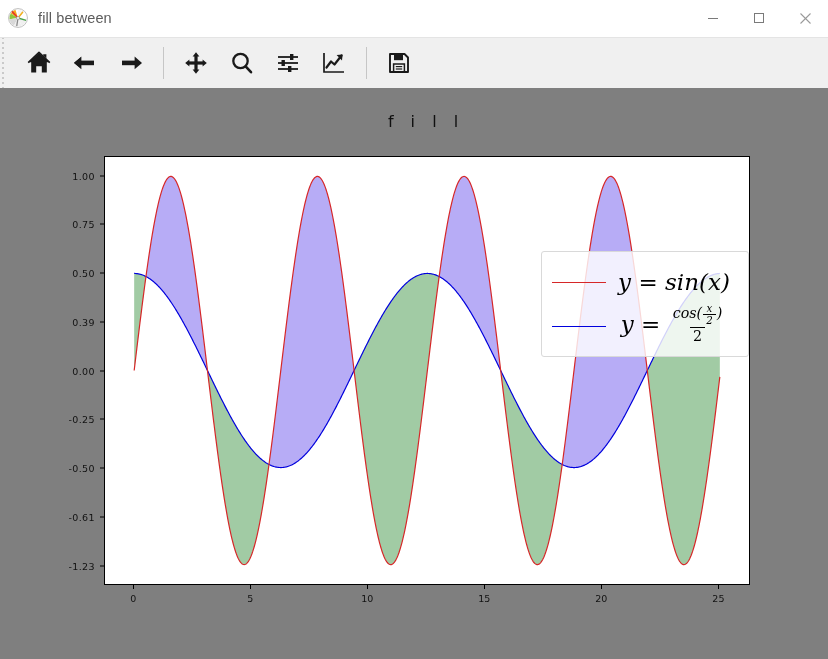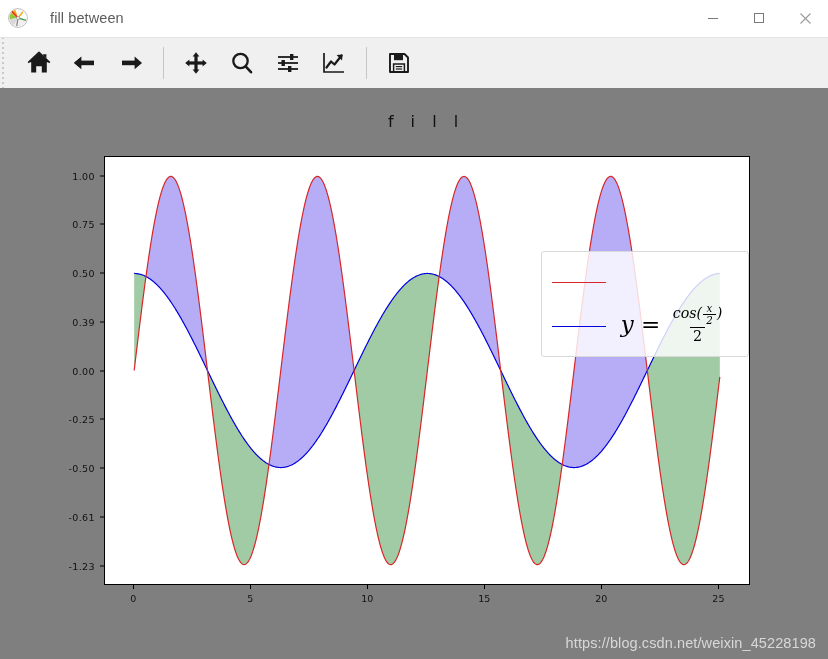--- a/index.html
+++ b/index.html
@@ -19,21 +19,20 @@
 
   
   .titlebar {
     height: 36px;
     min-height: 36px;
     background: #ffffff;
     display: flex;
     align-items: center;
     border-bottom: 1px solid #ffffff;
     position: relative;
-    gap: 12px;
   }
   .app-icon {
     width: 22px; height: 22px;
     margin-left: 7px; margin-right: 9px;
     flex: 0 0 auto;
   }
   .title-text {
     font-size: 14.5px;
     color: #5c5c5c;
     letter-spacing: 0.1px;
@@ -434,33 +433,35 @@
               <path d="M544.29 217.07 L544.94 222.51 L545.59 227.94 L546.24 233.36 L546.90 238.76 L547.55 244.15 L548.20 249.51 L548.86 254.85 L549.51 260.15 L550.16 265.42 L550.81 270.65 L551.47 275.83 L552.12 280.97 L552.77 286.06 L553.42 291.09 L554.08 296.06 L554.73 300.97 L555.38 305.81 L556.04 310.58 L556.69 315.27 L557.34 319.89 L557.99 324.42 L558.65 328.87 L559.30 333.23 L559.95 337.50 L560.61 341.67 L561.26 345.74 L561.91 349.71 L562.56 353.58 L563.22 357.33 L563.87 360.98 L564.52 364.51 L565.17 367.93 L565.83 371.23 L566.48 374.40 L567.13 377.45 L567.79 380.37 L568.44 383.17 L569.09 385.83 L569.74 388.36 L570.40 390.76 L571.05 393.01 L571.70 395.13 L572.35 397.11 L573.01 398.95 L573.66 400.64 L574.31 402.19 L574.97 403.59 L575.62 404.84 L576.27 405.95 L576.92 406.91 L577.58 407.72 L578.23 408.38 L578.88 408.88 L579.54 409.24 L580.19 409.45 L580.84 409.50 L581.49 409.40 L582.15 409.15 L582.80 408.75 L583.45 408.20 L584.10 407.49 L584.76 406.64 L585.41 405.64 L586.06 404.49 L586.72 403.19 L587.37 401.74 L588.02 400.15 L588.67 398.41 L589.33 396.53 L589.98 394.51 L590.63 392.35 L591.29 390.05 L591.94 387.62 L592.59 385.05 L593.24 382.35 L593.90 379.51 L594.55 376.55 L595.20 373.46 L595.85 370.25 L596.51 366.92 L597.16 363.47 L597.81 359.90 L598.47 356.22 L599.12 352.43 L599.77 348.54 L600.42 344.53 L601.08 340.43 L601.73 336.23 L602.38 331.94 L603.03 327.55 L603.69 323.07 L604.34 318.52 L604.99 313.88 L605.65 309.16 L606.30 304.37 L606.95 299.51 L607.60 294.58 L608.26 289.59 L608.91 284.54 L609.56 279.44 L610.22 274.29 L610.87 269.09 L611.52 263.85 L612.17 258.57 L612.83 253.25 L613.48 247.91 L614.13 242.54 L614.78 237.15 L615.44 231.74 L616.09 226.32 L616.74 220.88 L616.74 117.01 L616.09 117.04 L615.44 117.10 L614.78 117.17 L614.13 117.25 L613.48 117.36 L612.83 117.49 L612.17 117.63 L611.52 117.80 L610.87 117.98 L610.22 118.18 L609.56 118.40 L608.91 118.64 L608.26 118.90 L607.60 119.17 L606.95 119.47 L606.30 119.78 L605.65 120.11 L604.99 120.46 L604.34 120.83 L603.69 121.22 L603.03 121.62 L602.38 122.05 L601.73 122.49 L601.08 122.95 L600.42 123.42 L599.77 123.92 L599.12 124.43 L598.47 124.96 L597.81 125.50 L597.16 126.07 L596.51 126.65 L595.85 127.25 L595.20 127.86 L594.55 128.49 L593.90 129.14 L593.24 129.81 L592.59 130.49 L591.94 131.19 L591.29 131.90 L590.63 132.63 L589.98 133.38 L589.33 134.14 L588.67 134.92 L588.02 135.71 L587.37 136.52 L586.72 137.35 L586.06 138.18 L585.41 139.04 L584.76 139.91 L584.10 140.79 L583.45 141.69 L582.80 142.60 L582.15 143.52 L581.49 144.46 L580.84 145.41 L580.19 146.38 L579.54 147.36 L578.88 148.35 L578.23 149.36 L577.58 150.37 L576.92 151.40 L576.27 152.45 L575.62 153.50 L574.97 154.57 L574.31 155.65 L573.66 156.74 L573.01 157.84 L572.35 158.95 L571.70 160.07 L571.05 161.21 L570.40 162.35 L569.74 163.50 L569.09 164.67 L568.44 165.84 L567.79 167.02 L567.13 168.21 L566.48 169.42 L565.83 170.63 L565.17 171.84 L564.52 173.07 L563.87 174.31 L563.22 175.55 L562.56 176.80 L561.91 178.06 L561.26 179.32 L560.61 180.59 L559.95 181.87 L559.30 183.15 L558.65 184.44 L557.99 185.74 L557.34 187.04 L556.69 188.35 L556.04 189.66 L555.38 190.98 L554.73 192.30 L554.08 193.63 L553.42 194.96 L552.77 196.29 L552.12 197.63 L551.47 198.97 L550.81 200.31 L550.16 201.66 L549.51 203.01 L548.86 204.36 L548.20 205.71 L547.55 207.07 L546.90 208.42 L546.24 209.78 L545.59 211.14 L544.94 212.50 L544.29 213.86 Z" fill="#2e8b35" fill-opacity="0.45"></path>
             </g>
           <path id="curve-blue" fill="none" d="M29.26 117.00 L29.91 117.01 L30.56 117.04 L31.22 117.09 L31.87 117.15 L32.52 117.24 L33.17 117.34 L33.83 117.46 L34.48 117.61 L35.13 117.77 L35.78 117.95 L36.44 118.14 L37.09 118.36 L37.74 118.60 L38.40 118.85 L39.05 119.13 L39.70 119.42 L40.35 119.73 L41.01 120.06 L41.66 120.40 L42.31 120.77 L42.97 121.15 L43.62 121.55 L44.27 121.97 L44.92 122.41 L45.58 122.86 L46.23 123.34 L46.88 123.83 L47.53 124.34 L48.19 124.86 L48.84 125.41 L49.49 125.97 L50.15 126.55 L50.80 127.14 L51.45 127.75 L52.10 128.38 L52.76 129.03 L53.41 129.69 L54.06 130.37 L54.71 131.07 L55.37 131.78 L56.02 132.51 L56.67 133.25 L57.33 134.01 L57.98 134.78 L58.63 135.57 L59.28 136.38 L59.94 137.20 L60.59 138.04 L61.24 138.89 L61.90 139.75 L62.55 140.63 L63.20 141.53 L63.85 142.44 L64.51 143.36 L65.16 144.30 L65.81 145.25 L66.46 146.21 L67.12 147.19 L67.77 148.18 L68.42 149.18 L69.08 150.20 L69.73 151.22 L70.38 152.27 L71.03 153.32 L71.69 154.38 L72.34 155.46 L72.99 156.55 L73.65 157.64 L74.30 158.75 L74.95 159.88 L75.60 161.01 L76.26 162.15 L76.91 163.30 L77.56 164.46 L78.21 165.63 L78.87 166.82 L79.52 168.01 L80.17 169.21 L80.83 170.41 L81.48 171.63 L82.13 172.86 L82.78 174.09 L83.44 175.33 L84.09 176.58 L84.74 177.84 L85.39 179.10 L86.05 180.37 L86.70 181.65 L87.35 182.93 L88.01 184.22 L88.66 185.51 L89.31 186.82 L89.96 188.12 L90.62 189.43 L91.27 190.75 L91.92 192.07 L92.58 193.40 L93.23 194.72 L93.88 196.06 L94.53 197.39 L95.19 198.73 L95.84 200.08 L96.49 201.42 L97.14 202.77 L97.80 204.12 L98.45 205.48 L99.10 206.83 L99.76 208.19 L100.41 209.54 L101.06 210.90 L101.71 212.26 L102.37 213.62 L103.02 214.98 L103.67 216.34 L104.32 217.70 L104.98 219.06 L105.63 220.41 L106.28 221.77 L106.94 223.13 L107.59 224.48 L108.24 225.83 L108.89 227.18 L109.55 228.53 L110.20 229.87 L110.85 231.21 L111.51 232.55 L112.16 233.88 L112.81 235.21 L113.46 236.54 L114.12 237.86 L114.77 239.18 L115.42 240.49 L116.07 241.80 L116.73 243.10 L117.38 244.40 L118.03 245.69 L118.69 246.98 L119.34 248.26 L119.99 249.53 L120.64 250.79 L121.30 252.05 L121.95 253.30 L122.60 254.55 L123.25 255.78 L123.91 257.01 L124.56 258.23 L125.21 259.44 L125.87 260.64 L126.52 261.84 L127.17 263.02 L127.82 264.19 L128.48 265.36 L129.13 266.51 L129.78 267.66 L130.44 268.79 L131.09 269.92 L131.74 271.03 L132.39 272.13 L133.05 273.22 L133.70 274.30 L134.35 275.37 L135.00 276.43 L135.66 277.47 L136.31 278.50 L136.96 279.52 L137.62 280.53 L138.27 281.52 L138.92 282.50 L139.57 283.47 L140.23 284.43 L140.88 285.37 L141.53 286.29 L142.19 287.21 L142.84 288.11 L143.49 288.99 L144.14 289.86 L144.80 290.71 L145.45 291.56 L146.10 292.38 L146.75 293.19 L147.41 293.99 L148.06 294.77 L148.71 295.53 L149.37 296.28 L150.02 297.01 L150.67 297.73 L151.32 298.43 L151.98 299.11 L152.63 299.78 L153.28 300.43 L153.93 301.06 L154.59 301.68 L155.24 302.28 L155.89 302.86 L156.55 303.43 L157.20 303.98 L157.85 304.51 L158.50 305.02 L159.16 305.52 L159.81 306.00 L160.46 306.46 L161.12 306.90 L161.77 307.33 L162.42 307.73 L163.07 308.12 L163.73 308.49 L164.38 308.84 L165.03 309.18 L165.68 309.49 L166.34 309.79 L166.99 310.07 L167.64 310.33 L168.30 310.57 L168.95 310.79 L169.60 311.00 L170.25 311.18 L170.91 311.35 L171.56 311.50 L172.21 311.62 L172.86 311.73 L173.52 311.83 L174.17 311.90 L174.82 311.95 L175.48 311.98 L176.13 312.00 L176.78 312.00 L177.43 311.97 L178.09 311.93 L178.74 311.87 L179.39 311.79 L180.05 311.69 L180.70 311.57 L181.35 311.44 L182.00 311.28 L182.66 311.11 L183.31 310.92 L183.96 310.70 L184.61 310.47 L185.27 310.22 L185.92 309.96 L186.57 309.67 L187.23 309.37 L187.88 309.04 L188.53 308.70 L189.18 308.34 L189.84 307.96 L190.49 307.57 L191.14 307.15 L191.79 306.72 L192.45 306.27 L193.10 305.80 L193.75 305.32 L194.41 304.81 L195.06 304.29 L195.71 303.75 L196.36 303.20 L197.02 302.62 L197.67 302.03 L198.32 301.43 L198.98 300.80 L199.63 300.16 L200.28 299.50 L200.93 298.83 L201.59 298.14 L202.24 297.43 L202.89 296.71 L203.54 295.97 L204.20 295.22 L204.85 294.45 L205.50 293.66 L206.16 292.86 L206.81 292.04 L207.46 291.21 L208.11 290.36 L208.77 289.50 L209.42 288.63 L210.07 287.74 L210.72 286.83 L211.38 285.91 L212.03 284.98 L212.68 284.03 L213.34 283.07 L213.99 282.10 L214.64 281.11 L215.29 280.11 L215.95 279.10 L216.60 278.08 L217.25 277.04 L217.91 275.99 L218.56 274.93 L219.21 273.86 L219.86 272.77 L220.52 271.68 L221.17 270.57 L221.82 269.45 L222.47 268.33 L223.13 267.19 L223.78 266.04 L224.43 264.88 L225.09 263.71 L225.74 262.53 L226.39 261.34 L227.04 260.15 L227.70 258.94 L228.35 257.73 L229.00 256.50 L229.66 255.27 L230.31 254.03 L230.96 252.79 L231.61 251.53 L232.27 250.27 L232.92 249.00 L233.57 247.73 L234.22 246.45 L234.88 245.16 L235.53 243.87 L236.18 242.57 L236.84 241.26 L237.49 239.95 L238.14 238.64 L238.79 237.32 L239.45 235.99 L240.10 234.67 L240.75 233.33 L241.40 232.00 L242.06 230.66 L242.71 229.32 L243.36 227.97 L244.02 226.62 L244.67 225.27 L245.32 223.92 L245.97 222.57 L246.63 221.21 L247.28 219.85 L247.93 218.50 L248.59 217.14 L249.24 215.78 L249.89 214.42 L250.54 213.06 L251.20 211.70 L251.85 210.34 L252.50 208.98 L253.15 207.63 L253.81 206.27 L254.46 204.92 L255.11 203.57 L255.77 202.22 L256.42 200.87 L257.07 199.52 L257.72 198.18 L258.38 196.84 L259.03 195.51 L259.68 194.18 L260.33 192.85 L260.99 191.52 L261.64 190.20 L262.29 188.89 L262.95 187.58 L263.60 186.28 L264.25 184.98 L264.90 183.69 L265.56 182.40 L266.21 181.12 L266.86 179.84 L267.52 178.58 L268.17 177.32 L268.82 176.06 L269.47 174.82 L270.13 173.58 L270.78 172.35 L271.43 171.13 L272.08 169.91 L272.74 168.71 L273.39 167.51 L274.04 166.33 L274.70 165.15 L275.35 163.98 L276.00 162.82 L276.65 161.68 L277.31 160.54 L277.96 159.41 L278.61 158.30 L279.26 157.19 L279.92 156.10 L280.57 155.01 L281.22 153.94 L281.88 152.88 L282.53 151.83 L283.18 150.80 L283.83 149.78 L284.49 148.76 L285.14 147.77 L285.79 146.78 L286.45 145.81 L287.10 144.85 L287.75 143.91 L288.40 142.98 L289.06 142.06 L289.71 141.16 L290.36 140.27 L291.01 139.39 L291.67 138.53 L292.32 137.69 L292.97 136.86 L293.63 136.05 L294.28 135.25 L294.93 134.46 L295.58 133.69 L296.24 132.94 L296.89 132.20 L297.54 131.48 L298.20 130.78 L298.85 130.09 L299.50 129.42 L300.15 128.76 L300.81 128.12 L301.46 127.50 L302.11 126.89 L302.76 126.31 L303.42 125.73 L304.07 125.18 L304.72 124.64 L305.38 124.13 L306.03 123.62 L306.68 123.14 L307.33 122.67 L307.99 122.23 L308.64 121.80 L309.29 121.38 L309.94 120.99 L310.60 120.61 L311.25 120.26 L311.90 119.92 L312.56 119.60 L313.21 119.29 L313.86 119.01 L314.51 118.74 L315.17 118.50 L315.82 118.27 L316.47 118.06 L317.13 117.87 L317.78 117.70 L318.43 117.55 L319.08 117.41 L319.74 117.30 L320.39 117.20 L321.04 117.12 L321.69 117.06 L322.35 117.02 L323.00 117.00 L323.65 117.00 L324.31 117.02 L324.96 117.06 L325.61 117.11 L326.26 117.18 L326.92 117.28 L327.57 117.39 L328.22 117.52 L328.87 117.67 L329.53 117.84 L330.18 118.03 L330.83 118.23 L331.49 118.46 L332.14 118.70 L332.79 118.96 L333.44 119.24 L334.10 119.54 L334.75 119.86 L335.40 120.20 L336.06 120.55 L336.71 120.92 L337.36 121.31 L338.01 121.72 L338.67 122.15 L339.32 122.60 L339.97 123.06 L340.62 123.54 L341.28 124.04 L341.93 124.55 L342.58 125.09 L343.24 125.64 L343.89 126.21 L344.54 126.79 L345.19 127.39 L345.85 128.01 L346.50 128.65 L347.15 129.30 L347.80 129.97 L348.46 130.66 L349.11 131.36 L349.76 132.08 L350.42 132.81 L351.07 133.56 L351.72 134.33 L352.37 135.11 L353.03 135.90 L353.68 136.72 L354.33 137.54 L354.99 138.39 L355.64 139.24 L356.29 140.12 L356.94 141.00 L357.60 141.90 L358.25 142.82 L358.90 143.75 L359.55 144.69 L360.21 145.64 L360.86 146.61 L361.51 147.59 L362.17 148.59 L362.82 149.60 L363.47 150.62 L364.12 151.65 L364.78 152.70 L365.43 153.76 L366.08 154.83 L366.74 155.91 L367.39 157.00 L368.04 158.10 L368.69 159.22 L369.35 160.34 L370.00 161.48 L370.65 162.62 L371.30 163.78 L371.96 164.95 L372.61 166.12 L373.26 167.31 L373.92 168.50 L374.57 169.70 L375.22 170.92 L375.87 172.14 L376.53 173.36 L377.18 174.60 L377.83 175.85 L378.48 177.10 L379.14 178.36 L379.79 179.62 L380.44 180.90 L381.10 182.18 L381.75 183.46 L382.40 184.75 L383.05 186.05 L383.71 187.35 L384.36 188.66 L385.01 189.98 L385.67 191.29 L386.32 192.62 L386.97 193.94 L387.62 195.27 L388.28 196.61 L388.93 197.95 L389.58 199.29 L390.23 200.63 L390.89 201.98 L391.54 203.33 L392.19 204.68 L392.85 206.04 L393.50 207.39 L394.15 208.75 L394.80 210.10 L395.46 211.46 L396.11 212.82 L396.76 214.18 L397.41 215.54 L398.07 216.90 L398.72 218.26 L399.37 219.62 L400.03 220.98 L400.68 222.33 L401.33 223.69 L401.98 225.04 L402.64 226.39 L403.29 227.74 L403.94 229.08 L404.60 230.43 L405.25 231.77 L405.90 233.10 L406.55 234.43 L407.21 235.76 L407.86 237.09 L408.51 238.41 L409.16 239.72 L409.82 241.03 L410.47 242.34 L411.12 243.64 L411.78 244.94 L412.43 246.22 L413.08 247.51 L413.73 248.78 L414.39 250.05 L415.04 251.31 L415.69 252.57 L416.34 253.82 L417.00 255.06 L417.65 256.29 L418.30 257.51 L418.96 258.73 L419.61 259.94 L420.26 261.14 L420.91 262.33 L421.57 263.51 L422.22 264.68 L422.87 265.84 L423.53 266.99 L424.18 268.13 L424.83 269.26 L425.48 270.38 L426.14 271.49 L426.79 272.58 L427.44 273.67 L428.09 274.75 L428.75 275.81 L429.40 276.86 L430.05 277.90 L430.71 278.93 L431.36 279.94 L432.01 280.94 L432.66 281.93 L433.32 282.91 L433.97 283.87 L434.62 284.82 L435.28 285.75 L435.93 286.67 L436.58 287.58 L437.23 288.47 L437.89 289.35 L438.54 290.21 L439.19 291.06 L439.84 291.90 L440.50 292.72 L441.15 293.52 L441.80 294.31 L442.46 295.08 L443.11 295.84 L443.76 296.58 L444.41 297.31 L445.07 298.02 L445.72 298.71 L446.37 299.39 L447.02 300.05 L447.68 300.69 L448.33 301.32 L448.98 301.93 L449.64 302.52 L450.29 303.10 L450.94 303.66 L451.59 304.20 L452.25 304.72 L452.90 305.23 L453.55 305.72 L454.21 306.19 L454.86 306.64 L455.51 307.08 L456.16 307.50 L456.82 307.90 L457.47 308.28 L458.12 308.64 L458.77 308.99 L459.43 309.31 L460.08 309.62 L460.73 309.91 L461.39 310.18 L462.04 310.43 L462.69 310.67 L463.34 310.88 L464.00 311.08 L464.65 311.25 L465.30 311.41 L465.95 311.55 L466.61 311.67 L467.26 311.77 L467.91 311.86 L468.57 311.92 L469.22 311.97 L469.87 311.99 L470.52 312.00 L471.18 311.99 L471.83 311.96 L472.48 311.91 L473.14 311.84 L473.79 311.75 L474.44 311.65 L475.09 311.52 L475.75 311.38 L476.40 311.21 L477.05 311.03 L477.70 310.83 L478.36 310.61 L479.01 310.37 L479.66 310.12 L480.32 309.84 L480.97 309.55 L481.62 309.23 L482.27 308.90 L482.93 308.56 L483.58 308.19 L484.23 307.80 L484.88 307.40 L485.54 306.98 L486.19 306.54 L486.84 306.08 L487.50 305.60 L488.15 305.11 L488.80 304.60 L489.45 304.07 L490.11 303.53 L490.76 302.96 L491.41 302.38 L492.07 301.79 L492.72 301.17 L493.37 300.54 L494.02 299.89 L494.68 299.23 L495.33 298.55 L495.98 297.85 L496.63 297.14 L497.29 296.41 L497.94 295.66 L498.59 294.90 L499.25 294.12 L499.90 293.33 L500.55 292.52 L501.20 291.70 L501.86 290.86 L502.51 290.01 L503.16 289.14 L503.81 288.26 L504.47 287.36 L505.12 286.45 L505.77 285.53 L506.43 284.59 L507.08 283.64 L507.73 282.67 L508.38 281.69 L509.04 280.70 L509.69 279.70 L510.34 278.68 L511.00 277.65 L511.65 276.61 L512.30 275.56 L512.95 274.49 L513.61 273.41 L514.26 272.32 L514.91 271.22 L515.56 270.11 L516.22 268.99 L516.87 267.86 L517.52 266.71 L518.18 265.56 L518.83 264.40 L519.48 263.22 L520.13 262.04 L520.79 260.85 L521.44 259.65 L522.09 258.44 L522.75 257.22 L523.40 256.00 L524.05 254.76 L524.70 253.52 L525.36 252.27 L526.01 251.01 L526.66 249.75 L527.31 248.48 L527.97 247.20 L528.62 245.92 L529.27 244.63 L529.93 243.33 L530.58 242.03 L531.23 240.72 L531.88 239.41 L532.54 238.09 L533.19 236.77 L533.84 235.45 L534.49 234.12 L535.15 232.78 L535.80 231.45 L536.45 230.10 L537.11 228.76 L537.76 227.42 L538.41 226.07 L539.06 224.72 L539.72 223.36 L540.37 222.01 L541.02 220.65 L541.68 219.29 L542.33 217.94 L542.98 216.58 L543.63 215.22 L544.29 213.86 L544.94 212.50 L545.59 211.14 L546.24 209.78 L546.90 208.42 L547.55 207.07 L548.20 205.71 L548.86 204.36 L549.51 203.01 L550.16 201.66 L550.81 200.31 L551.47 198.97 L552.12 197.63 L552.77 196.29 L553.42 194.96 L554.08 193.63 L554.73 192.30 L555.38 190.98 L556.04 189.66 L556.69 188.35 L557.34 187.04 L557.99 185.74 L558.65 184.44 L559.30 183.15 L559.95 181.87 L560.61 180.59 L561.26 179.32 L561.91 178.06 L562.56 176.80 L563.22 175.55 L563.87 174.31 L564.52 173.07 L565.17 171.84 L565.83 170.63 L566.48 169.42 L567.13 168.21 L567.79 167.02 L568.44 165.84 L569.09 164.67 L569.74 163.50 L570.40 162.35 L571.05 161.21 L571.70 160.07 L572.35 158.95 L573.01 157.84 L573.66 156.74 L574.31 155.65 L574.97 154.57 L575.62 153.50 L576.27 152.45 L576.92 151.40 L577.58 150.37 L578.23 149.36 L578.88 148.35 L579.54 147.36 L580.19 146.38 L580.84 145.41 L581.49 144.46 L582.15 143.52 L582.80 142.60 L583.45 141.69 L584.10 140.79 L584.76 139.91 L585.41 139.04 L586.06 138.18 L586.72 137.35 L587.37 136.52 L588.02 135.71 L588.67 134.92 L589.33 134.14 L589.98 133.38 L590.63 132.63 L591.29 131.90 L591.94 131.19 L592.59 130.49 L593.24 129.81 L593.90 129.14 L594.55 128.49 L595.20 127.86 L595.85 127.25 L596.51 126.65 L597.16 126.07 L597.81 125.50 L598.47 124.96 L599.12 124.43 L599.77 123.92 L600.42 123.42 L601.08 122.95 L601.73 122.49 L602.38 122.05 L603.03 121.62 L603.69 121.22 L604.34 120.83 L604.99 120.46 L605.65 120.11 L606.30 119.78 L606.95 119.47 L607.60 119.17 L608.26 118.90 L608.91 118.64 L609.56 118.40 L610.22 118.18 L610.87 117.98 L611.52 117.80 L612.17 117.63 L612.83 117.49 L613.48 117.36 L614.13 117.25 L614.78 117.17 L615.44 117.10 L616.09 117.04 L616.74 117.01" stroke="#0000dd" stroke-width="1.2"></path>
           <path id="curve-red" fill="none" d="M29.26 214.50 L29.91 209.06 L30.56 203.63 L31.22 198.20 L31.87 192.79 L32.52 187.40 L33.17 182.02 L33.83 176.67 L34.48 171.35 L35.13 166.07 L35.78 160.82 L36.44 155.61 L37.09 150.45 L37.74 145.34 L38.40 140.28 L39.05 135.28 L39.70 130.35 L40.35 125.47 L41.01 120.67 L41.66 115.94 L42.31 111.29 L42.97 106.71 L43.62 102.22 L44.27 97.82 L44.92 93.51 L45.58 89.29 L46.23 85.17 L46.88 81.15 L47.53 77.24 L48.19 73.43 L48.84 69.73 L49.49 66.14 L50.15 62.67 L50.80 59.32 L51.45 56.09 L52.10 52.98 L52.76 49.99 L53.41 47.14 L54.06 44.41 L54.71 41.82 L55.37 39.36 L56.02 37.04 L56.67 34.85 L57.33 32.81 L57.98 30.90 L58.63 29.14 L59.28 27.53 L59.94 26.05 L60.59 24.73 L61.24 23.55 L61.90 22.52 L62.55 21.65 L63.20 20.92 L63.85 20.34 L64.51 19.91 L65.16 19.63 L65.81 19.51 L66.46 19.53 L67.12 19.71 L67.77 20.04 L68.42 20.52 L69.08 21.16 L69.73 21.94 L70.38 22.87 L71.03 23.95 L71.69 25.18 L72.34 26.56 L72.99 28.08 L73.65 29.75 L74.30 31.56 L74.95 33.51 L75.60 35.61 L76.26 37.84 L76.91 40.21 L77.56 42.72 L78.21 45.36 L78.87 48.13 L79.52 51.03 L80.17 54.06 L80.83 57.21 L81.48 60.49 L82.13 63.88 L82.78 67.40 L83.44 71.02 L84.09 74.76 L84.74 78.61 L85.39 82.56 L86.05 86.62 L86.70 90.77 L87.35 95.02 L88.01 99.37 L88.66 103.80 L89.31 108.32 L89.96 112.92 L90.62 117.60 L91.27 122.36 L91.92 127.19 L92.58 132.08 L93.23 137.04 L93.88 142.06 L94.53 147.14 L95.19 152.27 L95.84 157.45 L96.49 162.67 L97.14 167.93 L97.80 173.23 L98.45 178.56 L99.10 183.92 L99.76 189.30 L100.41 194.70 L101.06 200.12 L101.71 205.55 L102.37 210.98 L103.02 216.42 L103.67 221.86 L104.32 227.29 L104.98 232.71 L105.63 238.12 L106.28 243.50 L106.94 248.87 L107.59 254.21 L108.24 259.52 L108.89 264.79 L109.55 270.03 L110.20 275.22 L110.85 280.36 L111.51 285.45 L112.16 290.49 L112.81 295.47 L113.46 300.38 L114.12 305.23 L114.77 310.01 L115.42 314.71 L116.07 319.34 L116.73 323.88 L117.38 328.34 L118.03 332.71 L118.69 336.99 L119.34 341.17 L119.99 345.26 L120.64 349.24 L121.30 353.12 L121.95 356.89 L122.60 360.55 L123.25 364.10 L123.91 367.53 L124.56 370.84 L125.21 374.03 L125.87 377.09 L126.52 380.03 L127.17 382.84 L127.82 385.52 L128.48 388.07 L129.13 390.48 L129.78 392.75 L130.44 394.89 L131.09 396.88 L131.74 398.73 L132.39 400.44 L133.05 402.01 L133.70 403.43 L134.35 404.70 L135.00 405.83 L135.66 406.80 L136.31 407.63 L136.96 408.31 L137.62 408.83 L138.27 409.21 L138.92 409.43 L139.57 409.50 L140.23 409.42 L140.88 409.19 L141.53 408.80 L142.19 408.27 L142.84 407.58 L143.49 406.75 L144.14 405.76 L144.80 404.63 L145.45 403.35 L146.10 401.92 L146.75 400.35 L147.41 398.63 L148.06 396.77 L148.71 394.76 L149.37 392.62 L150.02 390.34 L150.67 387.92 L151.32 385.36 L151.98 382.68 L152.63 379.86 L153.28 376.91 L153.93 373.84 L154.59 370.64 L155.24 367.33 L155.89 363.89 L156.55 360.34 L157.20 356.67 L157.85 352.89 L158.50 349.01 L159.16 345.02 L159.81 340.93 L160.46 336.74 L161.12 332.45 L161.77 328.08 L162.42 323.61 L163.07 319.06 L163.73 314.43 L164.38 309.73 L165.03 304.94 L165.68 300.09 L166.34 295.17 L166.99 290.19 L167.64 285.15 L168.30 280.05 L168.95 274.91 L169.60 269.71 L170.25 264.48 L170.91 259.20 L171.56 253.89 L172.21 248.55 L172.86 243.18 L173.52 237.79 L174.17 232.39 L174.82 226.96 L175.48 221.53 L176.13 216.10 L176.78 210.66 L177.43 205.22 L178.09 199.80 L178.74 194.38 L179.39 188.98 L180.05 183.60 L180.70 178.24 L181.35 172.91 L182.00 167.62 L182.66 162.36 L183.31 157.14 L183.96 151.96 L184.61 146.84 L185.27 141.76 L185.92 136.74 L186.57 131.79 L187.23 126.90 L187.88 122.07 L188.53 117.32 L189.18 112.64 L189.84 108.05 L190.49 103.53 L191.14 99.10 L191.79 94.77 L192.45 90.52 L193.10 86.37 L193.75 82.32 L194.41 78.38 L195.06 74.54 L195.71 70.80 L196.36 67.18 L197.02 63.68 L197.67 60.29 L198.32 57.02 L198.98 53.88 L199.63 50.86 L200.28 47.96 L200.93 45.20 L201.59 42.57 L202.24 40.07 L202.89 37.70 L203.54 35.48 L204.20 33.39 L204.85 31.45 L205.50 29.64 L206.16 27.99 L206.81 26.47 L207.46 25.10 L208.11 23.88 L208.77 22.81 L209.42 21.89 L210.07 21.11 L210.72 20.49 L211.38 20.02 L212.03 19.70 L212.68 19.53 L213.34 19.51 L213.99 19.65 L214.64 19.93 L215.29 20.37 L215.95 20.96 L216.60 21.69 L217.25 22.58 L217.91 23.62 L218.56 24.81 L219.21 26.14 L219.86 27.62 L220.52 29.24 L221.17 31.01 L221.82 32.93 L222.47 34.98 L223.13 37.17 L223.78 39.50 L224.43 41.97 L225.09 44.57 L225.74 47.30 L226.39 50.17 L227.04 53.16 L227.70 56.28 L228.35 59.52 L229.00 62.88 L229.66 66.35 L230.31 69.95 L230.96 73.65 L231.61 77.47 L232.27 81.39 L232.92 85.42 L233.57 89.54 L234.22 93.76 L234.88 98.08 L235.53 102.49 L236.18 106.98 L236.84 111.56 L237.49 116.22 L238.14 120.95 L238.79 125.76 L239.45 130.64 L240.10 135.58 L240.75 140.58 L241.40 145.64 L242.06 150.76 L242.71 155.92 L243.36 161.13 L244.02 166.38 L244.67 171.67 L245.32 176.99 L245.97 182.34 L246.63 187.72 L247.28 193.11 L247.93 198.53 L248.59 203.95 L249.24 209.39 L249.89 214.82 L250.54 220.26 L251.20 225.70 L251.85 231.12 L252.50 236.53 L253.15 241.93 L253.81 247.30 L254.46 252.65 L255.11 257.96 L255.77 263.25 L256.42 268.49 L257.07 273.70 L257.72 278.86 L258.38 283.96 L259.03 289.02 L259.68 294.01 L260.33 298.95 L260.99 303.82 L261.64 308.61 L262.29 313.34 L262.95 317.99 L263.60 322.56 L264.25 327.04 L264.90 331.44 L265.56 335.75 L266.21 339.96 L266.86 344.07 L267.52 348.08 L268.17 351.99 L268.82 355.80 L269.47 359.49 L270.13 363.07 L270.78 366.53 L271.43 369.88 L272.08 373.10 L272.74 376.21 L273.39 379.18 L274.04 382.03 L274.70 384.75 L275.35 387.33 L276.00 389.78 L276.65 392.10 L277.31 394.27 L277.96 396.31 L278.61 398.21 L279.26 399.96 L279.92 401.57 L280.57 403.03 L281.22 404.34 L281.88 405.51 L282.53 406.53 L283.18 407.40 L283.83 408.12 L284.49 408.69 L285.14 409.11 L285.79 409.38 L286.45 409.49 L287.10 409.46 L287.75 409.27 L288.40 408.93 L289.06 408.44 L289.71 407.80 L290.36 407.01 L291.01 406.07 L291.67 404.98 L292.32 403.74 L292.97 402.36 L293.63 400.82 L294.28 399.15 L294.93 397.33 L295.58 395.37 L296.24 393.26 L296.89 391.02 L297.54 388.64 L298.20 386.13 L298.85 383.48 L299.50 380.70 L300.15 377.79 L300.81 374.75 L301.46 371.59 L302.11 368.31 L302.76 364.91 L303.42 361.39 L304.07 357.76 L304.72 354.01 L305.38 350.16 L306.03 346.20 L306.68 342.14 L307.33 337.98 L307.99 333.72 L308.64 329.37 L309.29 324.93 L309.94 320.41 L310.60 315.80 L311.25 311.12 L311.90 306.35 L312.56 301.52 L313.21 296.62 L313.86 291.66 L314.51 286.63 L315.17 281.56 L315.82 276.42 L316.47 271.24 L317.13 266.02 L317.78 260.75 L318.43 255.45 L319.08 250.12 L319.74 244.76 L320.39 239.38 L321.04 233.97 L321.69 228.56 L322.35 223.13 L323.00 217.69 L323.65 212.25 L324.31 206.82 L324.96 201.39 L325.61 195.97 L326.26 190.56 L326.92 185.17 L327.57 179.81 L328.22 174.47 L328.87 169.17 L329.53 163.89 L330.18 158.66 L330.83 153.48 L331.49 148.33 L332.14 143.24 L332.79 138.21 L333.44 133.24 L334.10 128.33 L334.75 123.48 L335.40 118.71 L336.06 114.01 L336.71 109.39 L337.36 104.85 L338.01 100.39 L338.67 96.03 L339.32 91.76 L339.97 87.58 L340.62 83.50 L341.28 79.52 L341.93 75.65 L342.58 71.89 L343.24 68.23 L343.89 64.69 L344.54 61.27 L345.19 57.97 L345.85 54.79 L346.50 51.73 L347.15 48.80 L347.80 46.00 L348.46 43.32 L349.11 40.79 L349.76 38.38 L350.42 36.12 L351.07 33.99 L351.72 32.00 L352.37 30.16 L353.03 28.46 L353.68 26.90 L354.33 25.49 L354.99 24.23 L355.64 23.11 L356.29 22.14 L356.94 21.33 L357.60 20.66 L358.25 20.14 L358.90 19.78 L359.55 19.56 L360.21 19.50 L360.86 19.59 L361.51 19.83 L362.17 20.22 L362.82 20.77 L363.47 21.46 L364.12 22.31 L364.78 23.30 L365.43 24.44 L366.08 25.73 L366.74 27.17 L367.39 28.75 L368.04 30.48 L368.69 32.35 L369.35 34.36 L370.00 36.51 L370.65 38.80 L371.30 41.23 L371.96 43.79 L372.61 46.49 L373.26 49.31 L373.92 52.27 L374.57 55.35 L375.22 58.55 L375.87 61.88 L376.53 65.32 L377.18 68.88 L377.83 72.55 L378.48 76.34 L379.14 80.23 L379.79 84.22 L380.44 88.32 L381.10 92.52 L381.75 96.81 L382.40 101.19 L383.05 105.66 L383.71 110.21 L384.36 114.84 L385.01 119.56 L385.67 124.34 L386.32 129.20 L386.97 134.12 L387.62 139.11 L388.28 144.15 L388.93 149.25 L389.58 154.40 L390.23 159.60 L390.89 164.84 L391.54 170.11 L392.19 175.43 L392.85 180.77 L393.50 186.14 L394.15 191.53 L394.80 196.94 L395.46 202.36 L396.11 207.79 L396.76 213.23 L397.41 218.67 L398.07 224.10 L398.72 229.53 L399.37 234.94 L400.03 240.34 L400.68 245.72 L401.33 251.08 L401.98 256.41 L402.64 261.70 L403.29 266.96 L403.94 272.17 L404.60 277.35 L405.25 282.47 L405.90 287.54 L406.55 292.55 L407.21 297.51 L407.86 302.39 L408.51 307.21 L409.16 311.96 L409.82 316.63 L410.47 321.23 L411.12 325.74 L411.78 330.16 L412.43 334.49 L413.08 338.73 L413.73 342.87 L414.39 346.92 L415.04 350.86 L415.69 354.69 L416.34 358.42 L417.00 362.03 L417.65 365.53 L418.30 368.91 L418.96 372.17 L419.61 375.31 L420.26 378.32 L420.91 381.21 L421.57 383.96 L422.22 386.59 L422.87 389.08 L423.53 391.43 L424.18 393.65 L424.83 395.73 L425.48 397.66 L426.14 399.46 L426.79 401.11 L427.44 402.61 L428.09 403.97 L428.75 405.19 L429.40 406.25 L430.05 407.16 L430.71 407.93 L431.36 408.54 L432.01 409.00 L432.66 409.32 L433.32 409.48 L433.97 409.49 L434.62 409.34 L435.28 409.05 L435.93 408.60 L436.58 408.01 L437.23 407.26 L437.89 406.36 L438.54 405.31 L439.19 404.12 L439.84 402.78 L440.50 401.29 L441.15 399.65 L441.80 397.88 L442.46 395.96 L443.11 393.89 L443.76 391.69 L444.41 389.35 L445.07 386.88 L445.72 384.27 L446.37 381.53 L447.02 378.66 L447.68 375.66 L448.33 372.53 L448.98 369.29 L449.64 365.92 L450.29 362.43 L450.94 358.83 L451.59 355.12 L452.25 351.30 L452.90 347.37 L453.55 343.34 L454.21 339.21 L454.86 334.98 L455.51 330.66 L456.16 326.24 L456.82 321.75 L457.47 317.16 L458.12 312.50 L458.77 307.76 L459.43 302.95 L460.08 298.07 L460.73 293.12 L461.39 288.12 L462.04 283.05 L462.69 277.93 L463.34 272.77 L464.00 267.56 L464.65 262.30 L465.30 257.01 L465.95 251.69 L466.61 246.34 L467.26 240.96 L467.91 235.56 L468.57 230.15 L469.22 224.72 L469.87 219.29 L470.52 213.85 L471.18 208.41 L471.83 202.98 L472.48 197.56 L473.14 192.15 L473.79 186.75 L474.44 181.38 L475.09 176.04 L475.75 170.72 L476.40 165.44 L477.05 160.19 L477.70 154.99 L478.36 149.84 L479.01 144.73 L479.66 139.68 L480.32 134.69 L480.97 129.76 L481.62 124.90 L482.27 120.10 L482.93 115.38 L483.58 110.74 L484.23 106.17 L484.88 101.69 L485.54 97.30 L486.19 93.00 L486.84 88.79 L487.50 84.69 L488.15 80.68 L488.80 76.78 L489.45 72.98 L490.11 69.29 L490.76 65.72 L491.41 62.26 L492.07 58.93 L492.72 55.71 L493.37 52.61 L494.02 49.64 L494.68 46.80 L495.33 44.09 L495.98 41.52 L496.63 39.07 L497.29 36.77 L497.94 34.60 L498.59 32.57 L499.25 30.69 L499.90 28.94 L500.55 27.34 L501.20 25.89 L501.86 24.58 L502.51 23.42 L503.16 22.41 L503.81 21.55 L504.47 20.84 L505.12 20.28 L505.77 19.87 L506.43 19.61 L507.08 19.50 L507.73 19.55 L508.38 19.74 L509.04 20.09 L509.69 20.59 L510.34 21.24 L511.00 22.04 L511.65 22.99 L512.30 24.09 L512.95 25.34 L513.61 26.73 L514.26 28.27 L514.91 29.96 L515.56 31.79 L516.22 33.76 L516.87 35.87 L517.52 38.12 L518.18 40.51 L518.83 43.03 L519.48 45.68 L520.13 48.47 L520.79 51.39 L521.44 54.43 L522.09 57.60 L522.75 60.89 L523.40 64.30 L524.05 67.82 L524.70 71.46 L525.36 75.22 L526.01 79.08 L526.66 83.04 L527.31 87.11 L527.97 91.27 L528.62 95.54 L529.27 99.89 L529.93 104.34 L530.58 108.86 L531.23 113.48 L531.88 118.17 L532.54 122.93 L533.19 127.77 L533.84 132.67 L534.49 137.64 L535.15 142.67 L535.80 147.75 L536.45 152.89 L537.11 158.07 L537.76 163.30 L538.41 168.56 L539.06 173.86 L539.72 179.20 L540.37 184.56 L541.02 189.94 L541.68 195.35 L542.33 200.77 L542.98 206.20 L543.63 211.63 L544.29 217.07 L544.94 222.51 L545.59 227.94 L546.24 233.36 L546.90 238.76 L547.55 244.15 L548.20 249.51 L548.86 254.85 L549.51 260.15 L550.16 265.42 L550.81 270.65 L551.47 275.83 L552.12 280.97 L552.77 286.06 L553.42 291.09 L554.08 296.06 L554.73 300.97 L555.38 305.81 L556.04 310.58 L556.69 315.27 L557.34 319.89 L557.99 324.42 L558.65 328.87 L559.30 333.23 L559.95 337.50 L560.61 341.67 L561.26 345.74 L561.91 349.71 L562.56 353.58 L563.22 357.33 L563.87 360.98 L564.52 364.51 L565.17 367.93 L565.83 371.23 L566.48 374.40 L567.13 377.45 L567.79 380.37 L568.44 383.17 L569.09 385.83 L569.74 388.36 L570.40 390.76 L571.05 393.01 L571.70 395.13 L572.35 397.11 L573.01 398.95 L573.66 400.64 L574.31 402.19 L574.97 403.59 L575.62 404.84 L576.27 405.95 L576.92 406.91 L577.58 407.72 L578.23 408.38 L578.88 408.88 L579.54 409.24 L580.19 409.45 L580.84 409.50 L581.49 409.40 L582.15 409.15 L582.80 408.75 L583.45 408.20 L584.10 407.49 L584.76 406.64 L585.41 405.64 L586.06 404.49 L586.72 403.19 L587.37 401.74 L588.02 400.15 L588.67 398.41 L589.33 396.53 L589.98 394.51 L590.63 392.35 L591.29 390.05 L591.94 387.62 L592.59 385.05 L593.24 382.35 L593.90 379.51 L594.55 376.55 L595.20 373.46 L595.85 370.25 L596.51 366.92 L597.16 363.47 L597.81 359.90 L598.47 356.22 L599.12 352.43 L599.77 348.54 L600.42 344.53 L601.08 340.43 L601.73 336.23 L602.38 331.94 L603.03 327.55 L603.69 323.07 L604.34 318.52 L604.99 313.88 L605.65 309.16 L606.30 304.37 L606.95 299.51 L607.60 294.58 L608.26 289.59 L608.91 284.54 L609.56 279.44 L610.22 274.29 L610.87 269.09 L611.52 263.85 L612.17 258.57 L612.83 253.25 L613.48 247.91 L614.13 242.54 L614.78 237.15 L615.44 231.74 L616.09 226.32 L616.74 220.88" stroke="#d62728" stroke-width="1.2"></path>
         </svg>
       </div>
 
       <div class="legend">
         <div class="legend-row r1">
           <span class="legend-line"></span>
+          <span class="legend-label">
+            <span>y</span><span class="upright">&nbsp;</span><span class="upright">=</span>&nbsp;<span>sin</span><span>(x)</span>
+          </span>
         </div>
         <div class="legend-row r2">
           <span class="legend-line blue"></span>
           <span class="legend-label">
             <span>y</span>&nbsp;<span class="upright">=</span>&nbsp;<span class="frac">
                 <span class="num"><span>cos</span>(<span class="sfrac">
                     <span>x</span>
                     <span class="den">2</span>
                   </span>)</span>
                 <span class="den upright">2</span>
               </span>
           </span>
         </div>
       </div>
 
     </div>
 
-    <div class="watermark">https://blog.csdn.net/weixin_45228198</div>
   </div>
 
 </div>
 
 </body></html>

